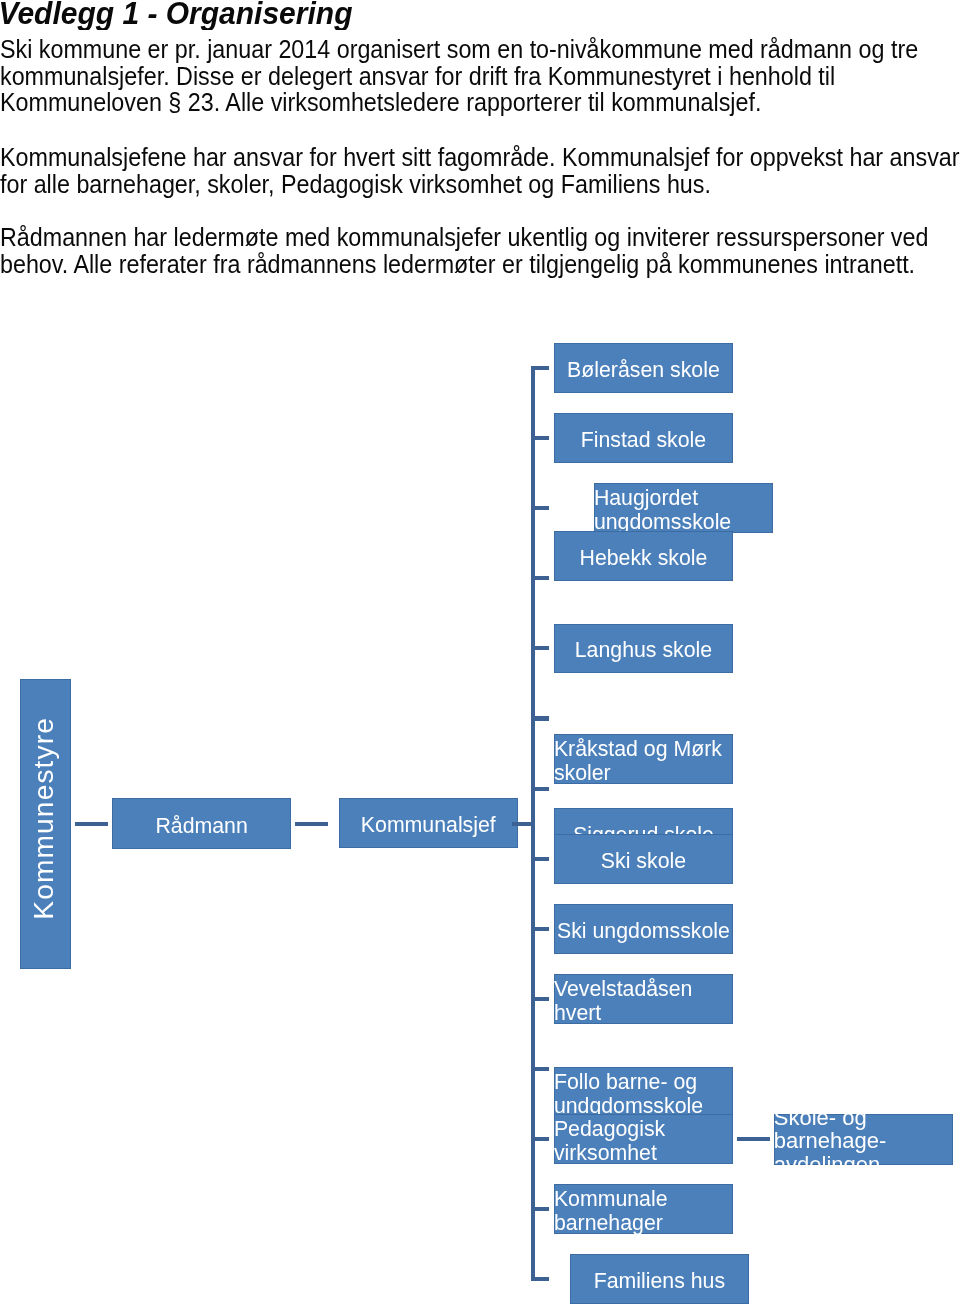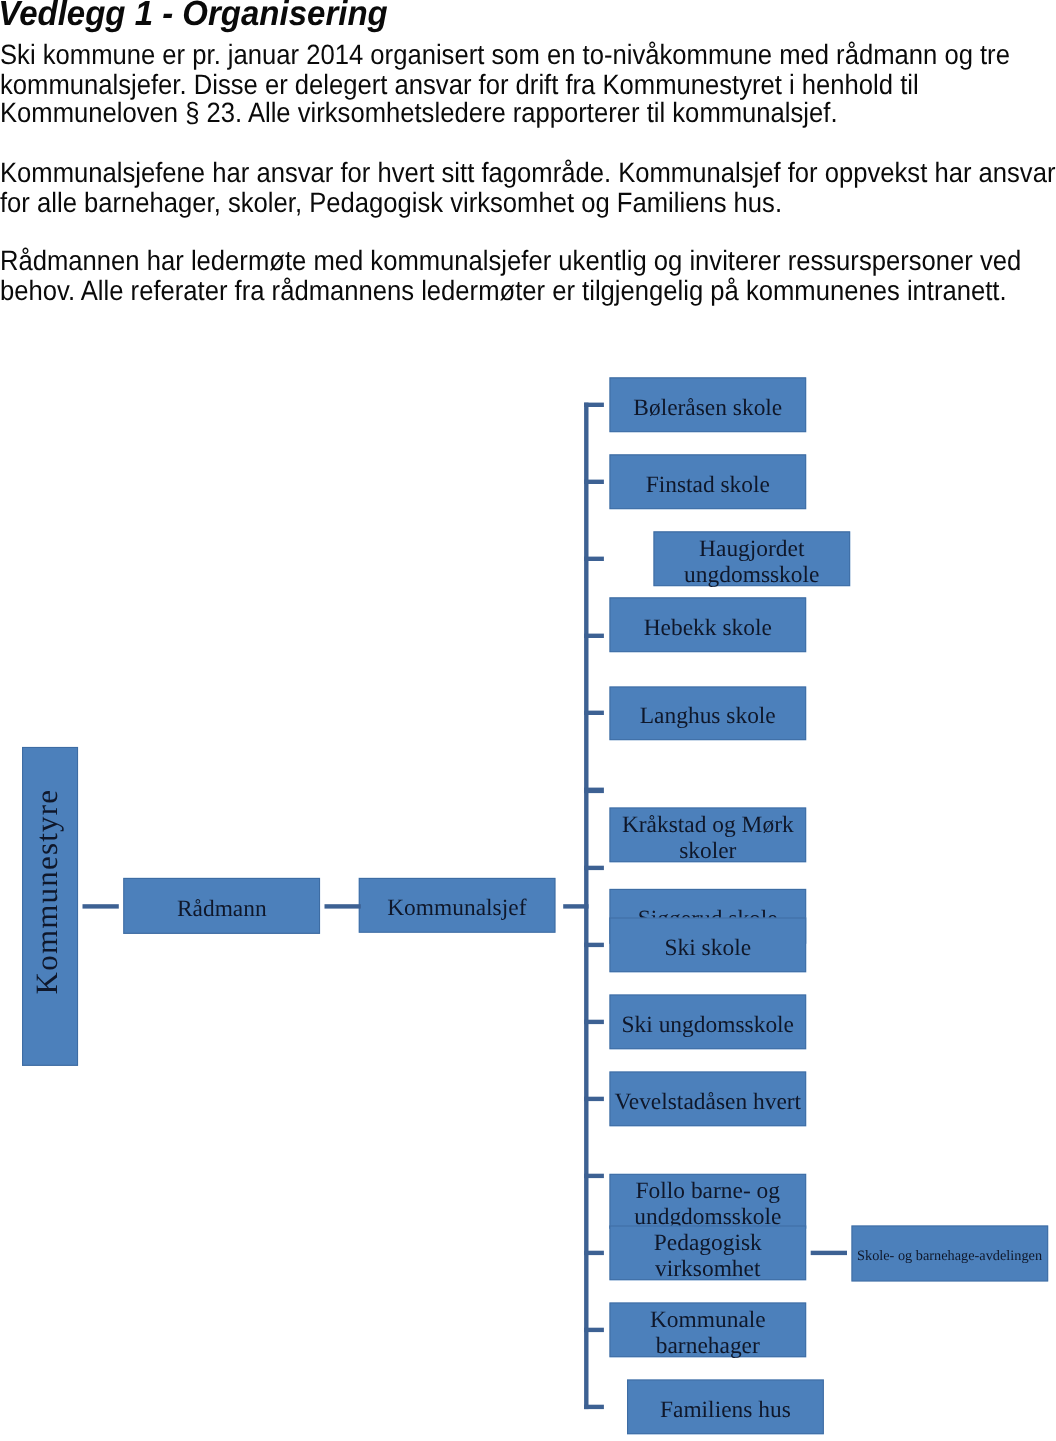--- a/index.html
+++ b/index.html
@@ -10,36 +10,36 @@
   
   .title{position:absolute;left:-1.5px;top:-5.5px;font-size:30px;font-weight:bold;
          font-style:italic;color:#0a0a0a;white-space:nowrap;
          transform:scaleY(1.06);transform-origin:0 0;}
   .para{position:absolute;left:0px;width:965px;font-size:23.3px;line-height:24.54px;
         color:#0a0a0a;transform:scaleY(1.09);transform-origin:0 0;}
   #p0{top:36.3px;} #p1{top:144.1px;} #p2{top:223.8px;}
 
   
   #chart{position:absolute;left:0;top:0;width:960px;height:1310px;}
-  .node{position:absolute;background:#4c80bb;color:#0f172a;
+  .node{position:absolute;background:#4c80bb;color:#ffffff;
         box-shadow:inset 0 0 0 1px rgba(45,85,135,0.45);
-        font-family:Liberation Serif, serif;font-stretch:condensed;
-        display:flex;align-items:center;justify-content:center;text-align:center;
+        font-family:Liberation Sans, sans-serif;font-stretch:condensed;
+        display:flex;align-items:center;justify-content:center;
         font-size:21.3px;line-height:24px;padding-top:4px;box-sizing:border-box;
         width:179.1px;height:49.8px;left:553.9px;}
   .conn{position:absolute;background:#3d6193;}
   .stub{left:531.1px;width:18.1px;height:4.1px;}
   .node.vert{padding-top:0;align-items:flex-start;padding-right:3.2px;
              left:19.8px;top:678.5px;width:50.9px;height:290.3px;}
   .node.vert span{writing-mode:vertical-rl;transform:rotate(180deg);
                   font-size:28.2px;letter-spacing:1.1px;line-height:23.5px;margin-top:38px;}
   .node.lvl1{left:112px;top:798.3px;width:179.3px;height:51.2px;}
-  .node.lvl2{left:326px;top:797.9px;width:178.6px;height:50.4px;}
+  .node.lvl2{left:339px;top:797.9px;width:178.6px;height:50.4px;}
   .node.small{left:773.8px;top:1113.5px;width:178.9px;height:51.1px;
-              font-size:13px;line-height:23.3px;}
+              font-size:22px;line-height:23.3px;}
   #spine{left:531.1px;top:365.6px;width:4.1px;height:915.9px;}
   #c-root-lvl1{left:75px;top:822px;width:33px;height:4.1px;}
   #c-lvl1-lvl2{left:295px;top:822px;width:33px;height:4.1px;}
   #c-lvl2-spine{left:511.5px;top:822px;width:23.7px;height:4.1px;}
   #c-ped-aside{left:737.2px;top:1137.2px;width:32.5px;height:4.1px;}
 </style>
 </head>
 <body>
 
 <div id="doc">
@@ -78,21 +78,21 @@
         </div>
         <div class="conn stub" style="top: 366.05px;"></div>
         <div class="node" style="top: 413.28px;">
           <span>Finstad skole</span>
         </div>
         <div class="conn stub" style="top: 436.13px;"></div>
         <div class="node" style="top: 483.36px; margin-left: 40px;">
           <span>Haugjordet ungdomsskole</span>
         </div>
         <div class="conn stub" style="top: 506.21px;"></div>
-        <div class="node" style="top: 543px;">
+        <div class="node" style="top: 531px;">
           <span>Hebekk skole</span>
         </div>
         <div class="conn stub" style="top: 576.29px;"></div>
         <div class="node" style="top: 623.52px;">
           <span>Langhus skole</span>
         </div>
         <div class="conn stub" style="top: 646.37px;"></div>
         <div class="node" style="top: 734px;">
           <span>Kråkstad og Mørk skoler</span>
         </div>

